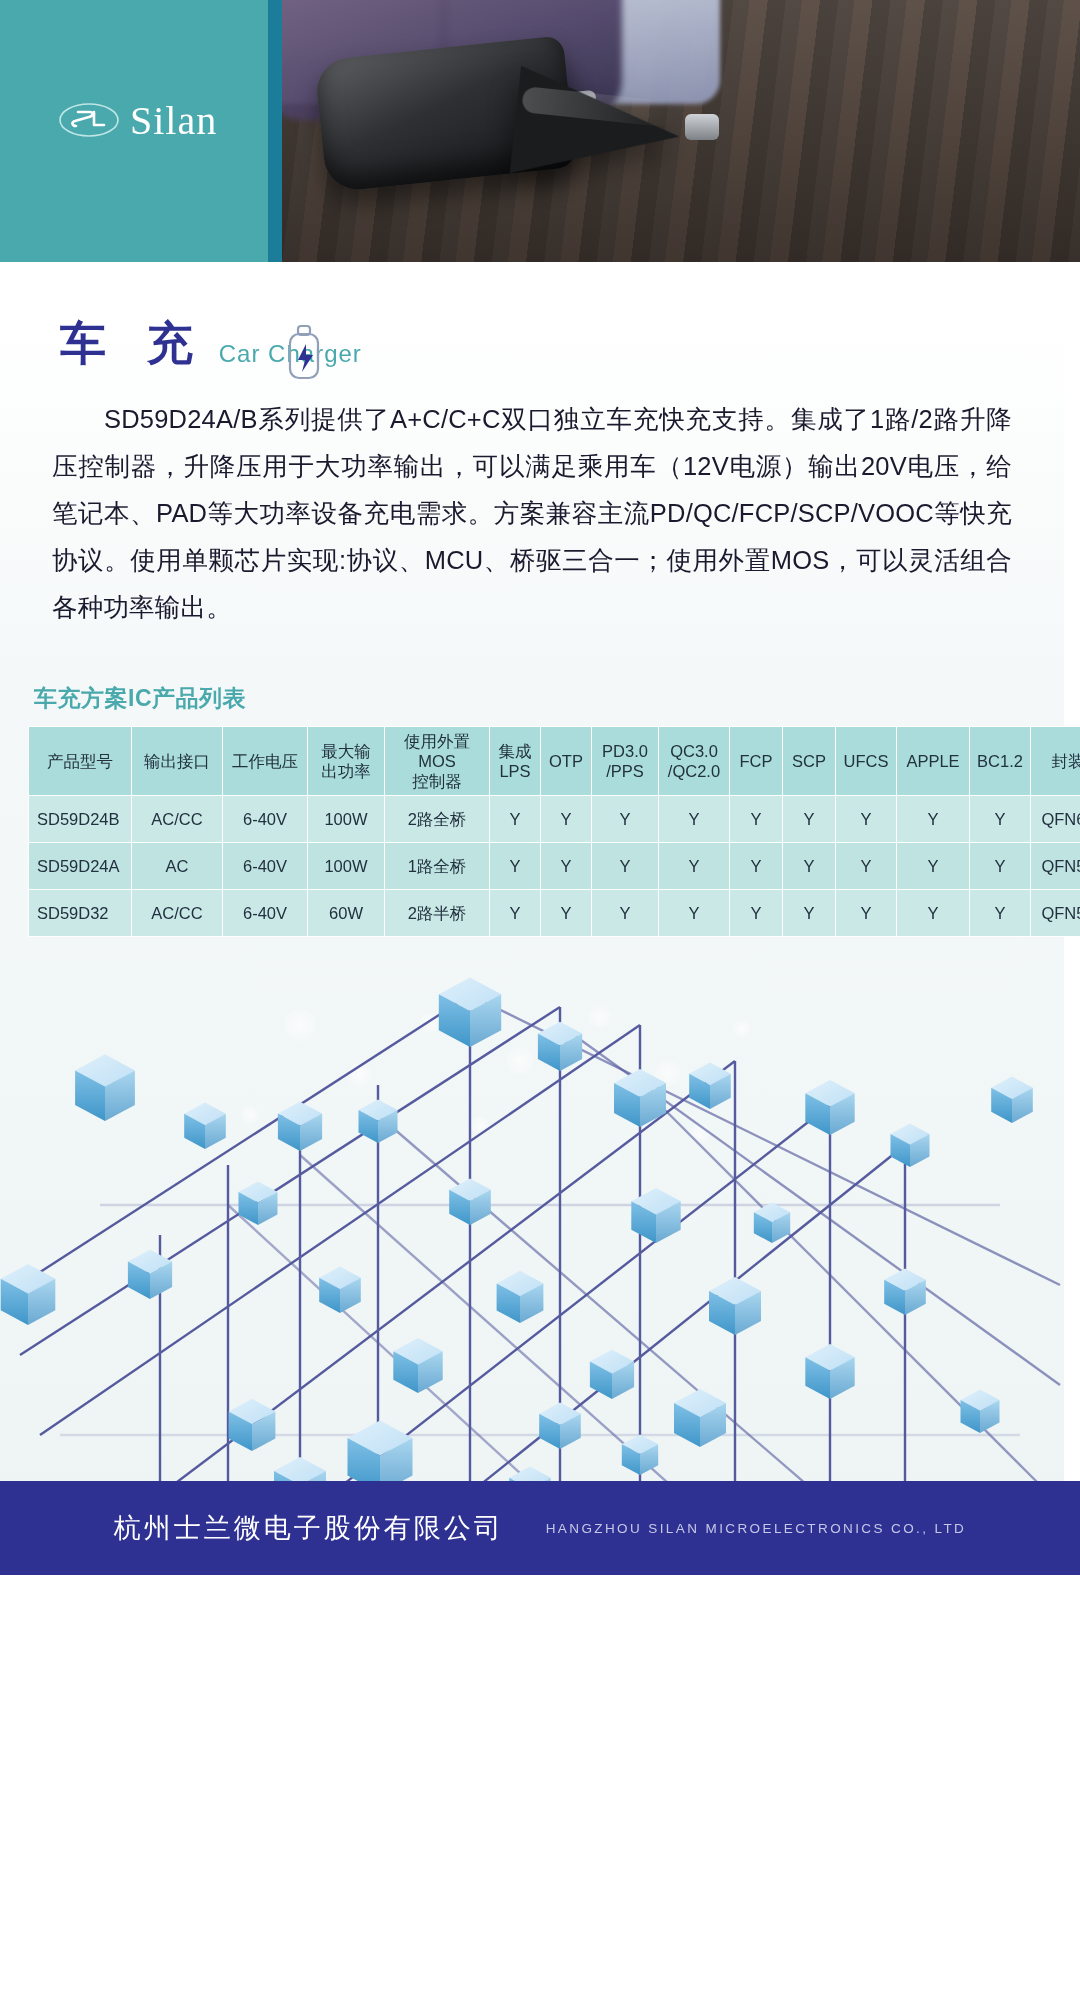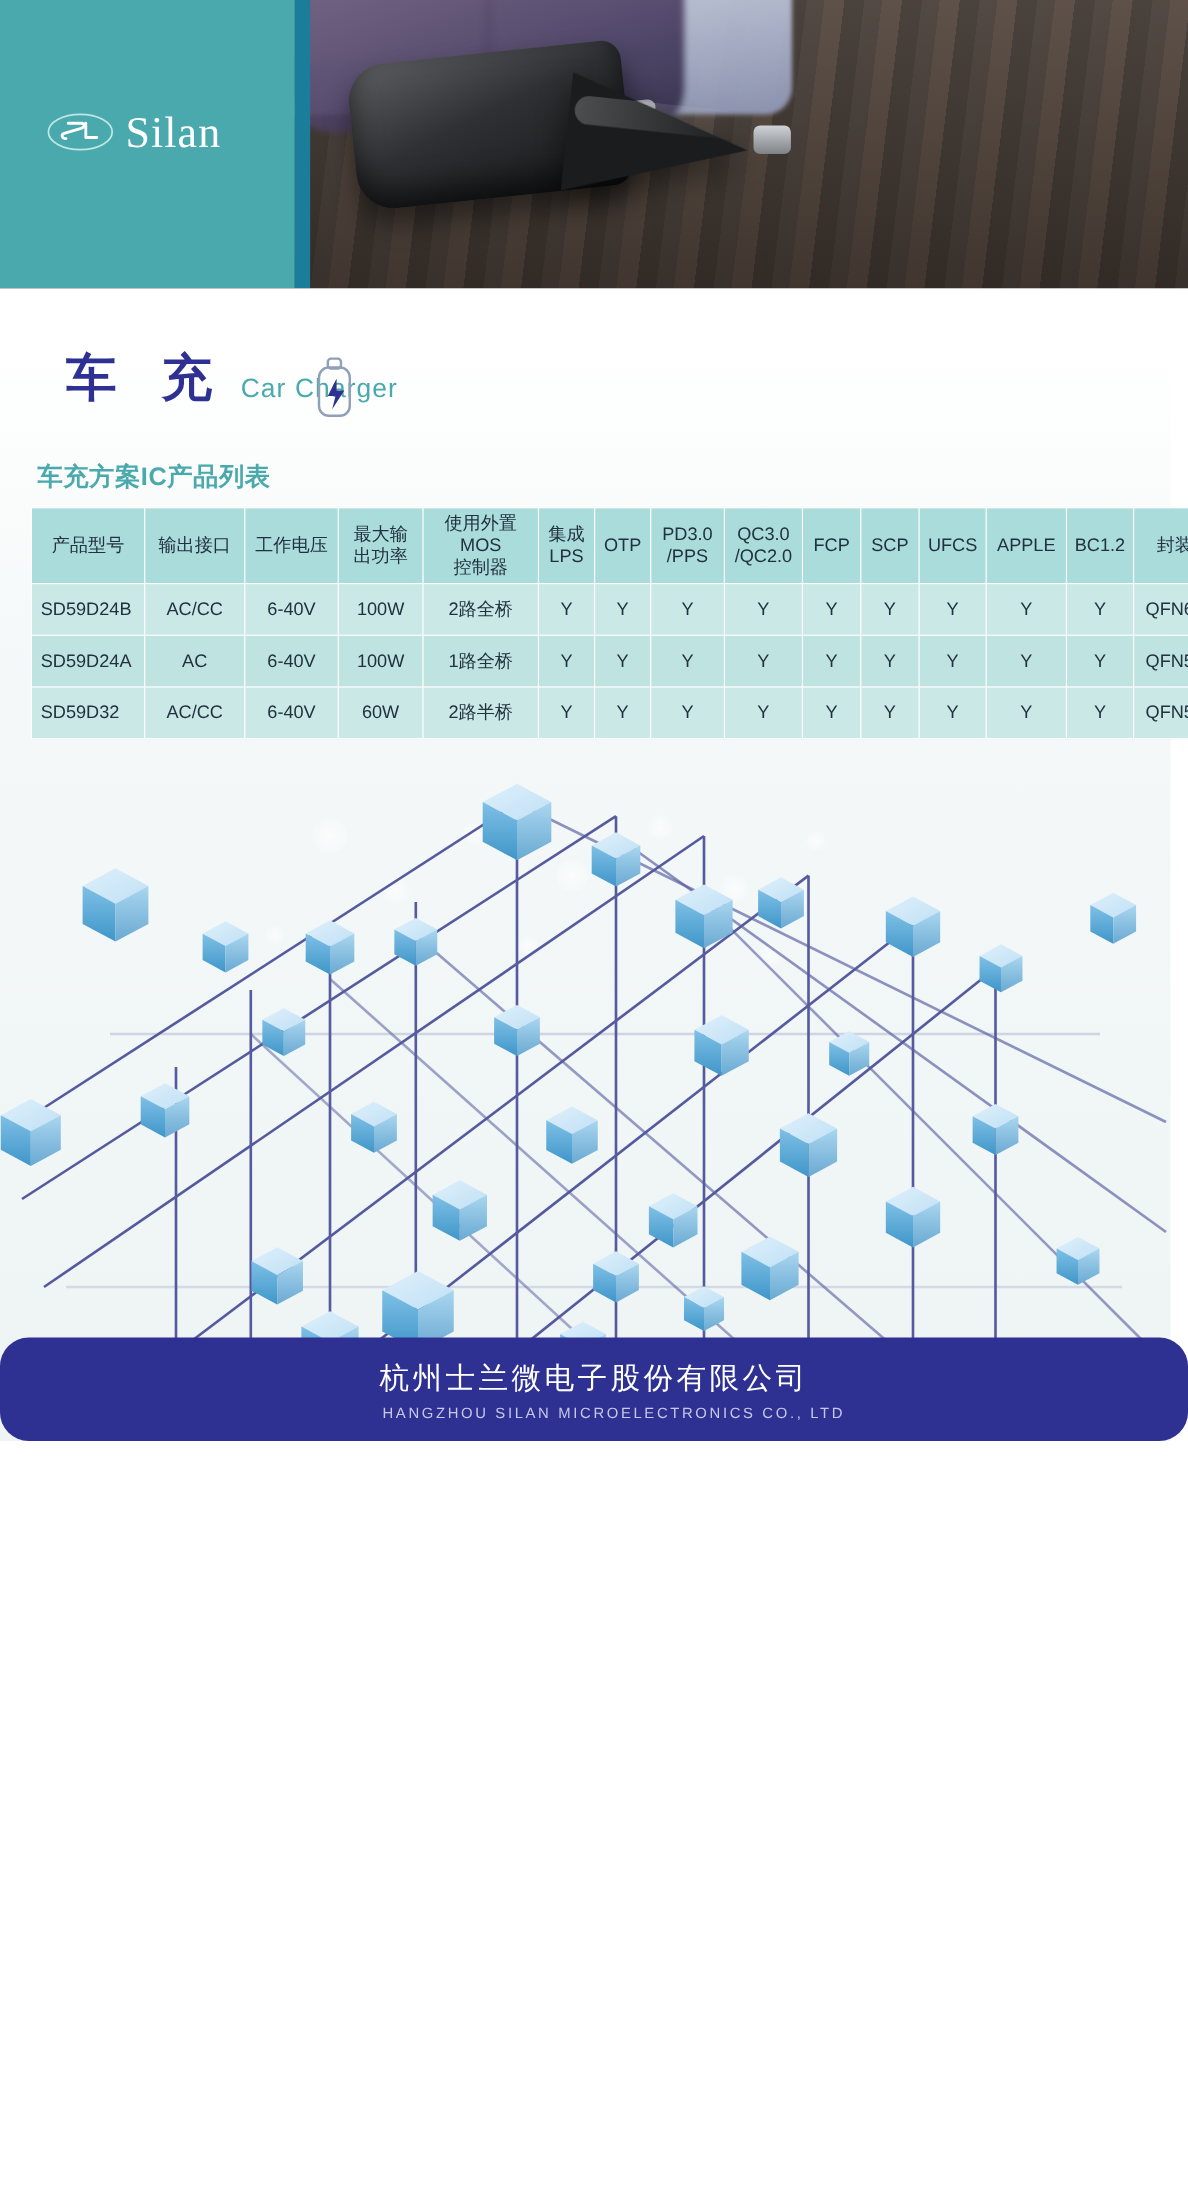--- a/index.html
+++ b/index.html
@@ -137,21 +137,21 @@
   .logo-panel-accent {
     position: absolute;
     left: 268px;
     top: 0;
     width: 14px;
     height: 262px;
     background: #1c7d9a;
   }
   .logo-wrap {
     position: absolute;
-    left: 42px;
+    left: 58px;
     top: 96px;
     display: flex;
     align-items: center;
     gap: 10px;
   }
   .logo-mark {
     width: 62px;
     height: 48px;
   }
   .logo-text {
@@ -274,25 +274,24 @@
 
   
   .footer {
     position: absolute;
     left: 0;
     bottom: 0;
     width: 1080px;
     height: 94px;
     background: #2e3192;
     display: flex;
-    flex-direction: column;
+    flex-direction: row;
     align-items: center;
     justify-content: center;
     gap: 6px;
-    border-radius: 26px;
   }
   .footer-cn {
     color: #ffffff;
     font-size: 27px;
     letter-spacing: 3px;
   }
   .footer-en {
     color: #c6c8e8;
     font-size: 13.5px;
     letter-spacing: 2.4px;
@@ -336,20 +335,21 @@
     <span class="title-en">Car Charger</span>
     <span class="title-icon">
       <svg viewBox="0 0 44 62" width="44" height="62" aria-hidden="true">
         <rect x="8" y="12" width="28" height="44" rx="9" ry="9" fill="none" stroke="#8fa0b8" stroke-width="2.2"></rect>
         <rect x="16" y="4" width="12" height="9" rx="3" fill="none" stroke="#8fa0b8" stroke-width="2.2"></rect>
         <path d="M24 22 L16 38 h7 l-3 12 11 -17 h-7 z" fill="#2e3192"></path>
       </svg>
     </span>
   </div>
 
+  <p class="paragraph">SD59D24A/B系列提供了A+C/C+C双口独立车充快充支持。集成了1路/2路升降压控制器，升降压用于大功率输出，可以满足乘用车（12V电源）输出20V电压，给笔记本、PAD等大功率设备充电需求。方案兼容主流PD/QC/FCP/SCP/VOOC等快充协议。使用单颗芯片实现:协议、MCU、桥驱三合一；使用外置MOS，可以灵活组合各种功率输出。</p>
 
   <div class="table-caption">车充方案IC产品列表</div>
 
   <table class="ic-table">
     <thead>
       <tr>
         <th class="col-model">产品型号</th>
         <th class="col-port">输出接口</th>
         <th class="col-volt">工作电压</th>
         <th class="col-power">

